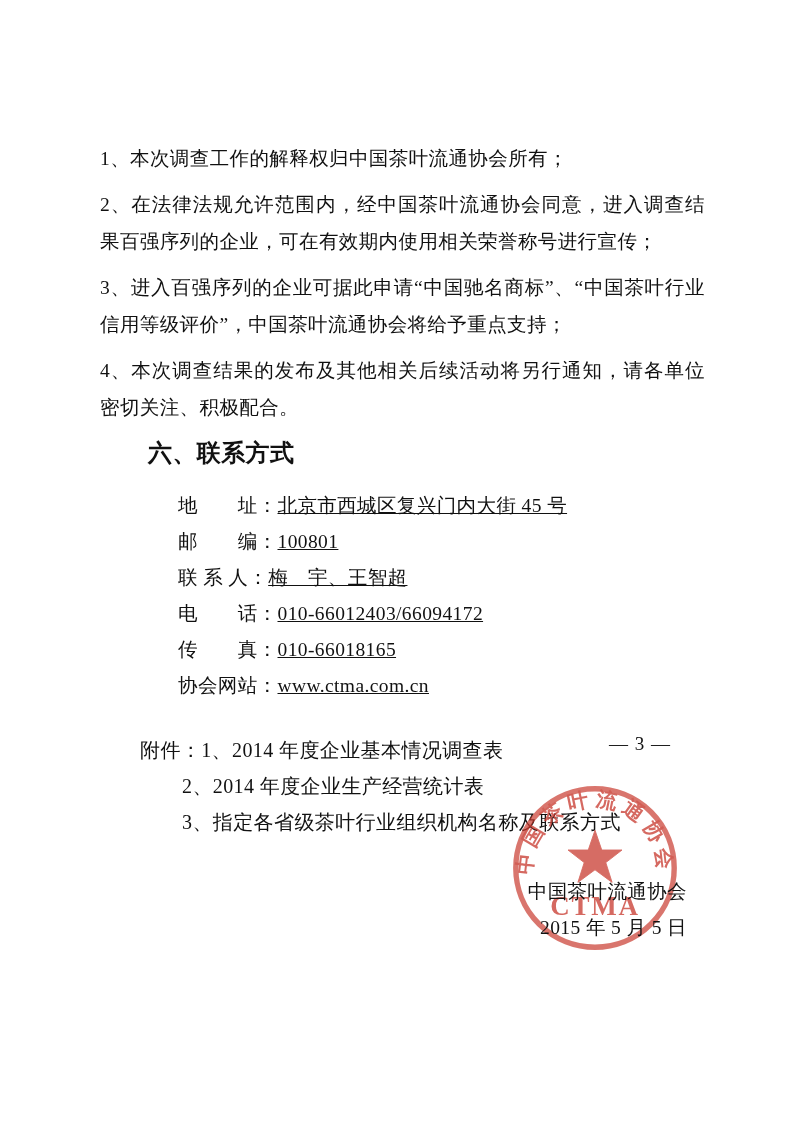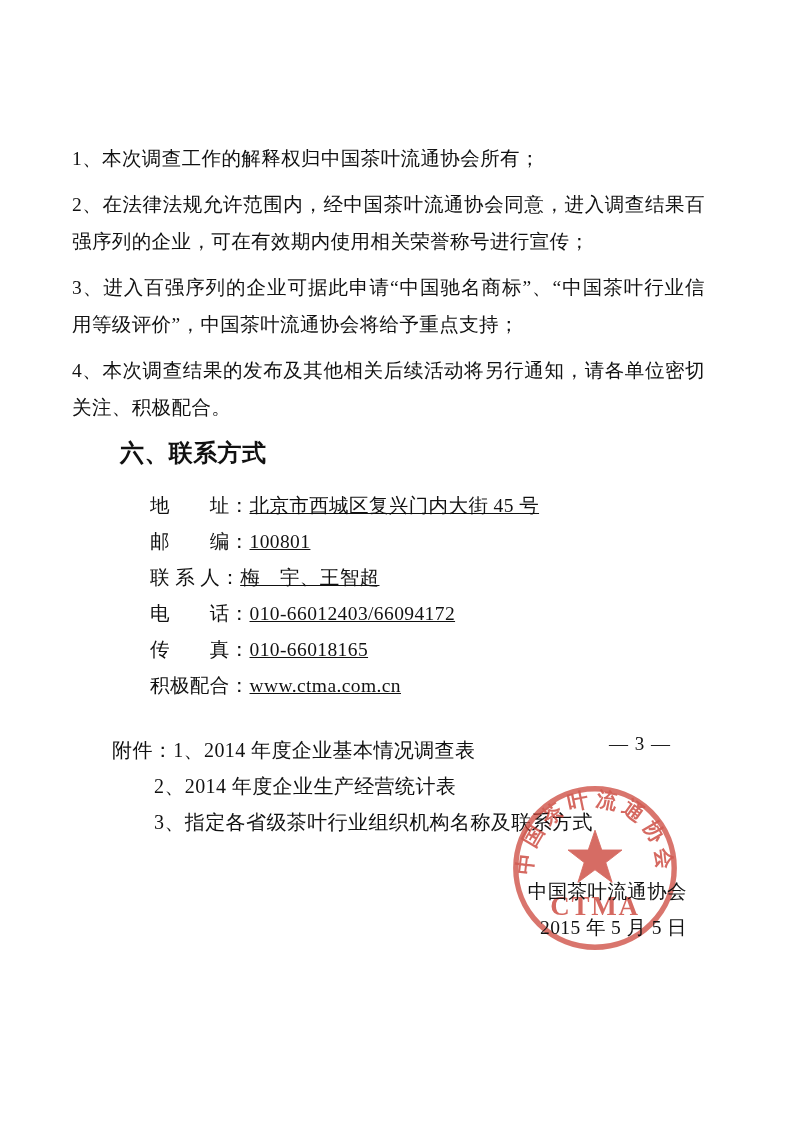--- a/index.html
+++ b/index.html
@@ -13,21 +13,21 @@
     font-family: "Liberation Serif", "DejaVu Serif", serif;
     color: #111111;
     position: relative;
     overflow: hidden;
   }
   .page {
     position: relative;
     width: 800px;
     height: 807px;
     box-sizing: border-box;
-    padding: 140px 95px 0 72px;
+    padding: 140px 95px 0 100px;
   }
   .para {
     font-size: 19.5px;
     line-height: 37px;
     letter-spacing: 0.4px;
     text-align: justify;
     margin: 0 0 9px 0;
     text-indent: 0;
   }
   .section-title {
@@ -118,21 +118,21 @@
   <p class="para">4、本次调查结果的发布及其他相关后续活动将另行通知，请各单位密切关注、积极配合。</p>
 
   <h2 class="section-title">六、联系方式</h2>
 
   <ul class="contact-list">
     <li class="contact-row"><span class="label">地　　址：</span><span class="value">北京市西城区复兴门内大街 45 号</span></li>
     <li class="contact-row"><span class="label">邮　　编：</span><span class="value latin">100801</span></li>
     <li class="contact-row"><span class="label">联 系 人：</span><span class="value">梅　宇、王智超</span></li>
     <li class="contact-row"><span class="label">电　　话：</span><span class="value latin">010-66012403/66094172</span></li>
     <li class="contact-row"><span class="label">传　　真：</span><span class="value latin">010-66018165</span></li>
-    <li class="contact-row"><span class="label">积极配合：</span><span class="value latin">www.ctma.com.cn</span></li>
+    <li class="contact-row"><span class="label">协会网站：</span><span class="value latin">www.ctma.com.cn</span></li>
   </ul>
 
   <div class="attach-block">
     <div class="attach-row"><span class="label">附件：</span><span class="value">1、2014 年度企业基本情况调查表</span></div>
     <div class="attach-row sub"><span class="value">2、2014 年度企业生产经营统计表</span></div>
     <div class="attach-row sub"><span class="value">3、指定各省级茶叶行业组织机构名称及联系方式</span></div>
   </div>
 
   <div class="signature">
     <div>中国茶叶流通协会</div>

